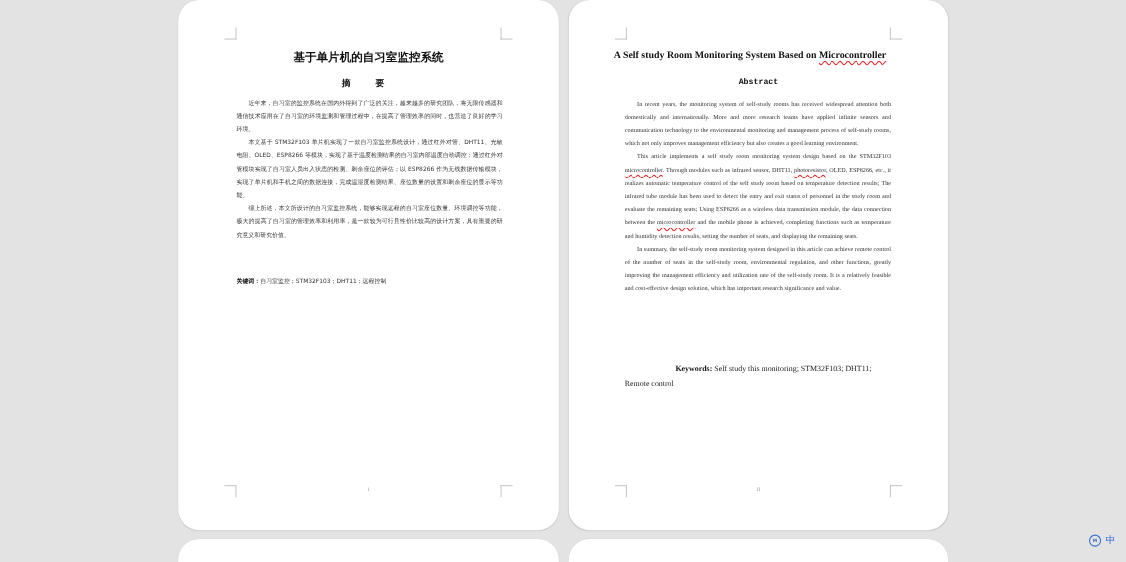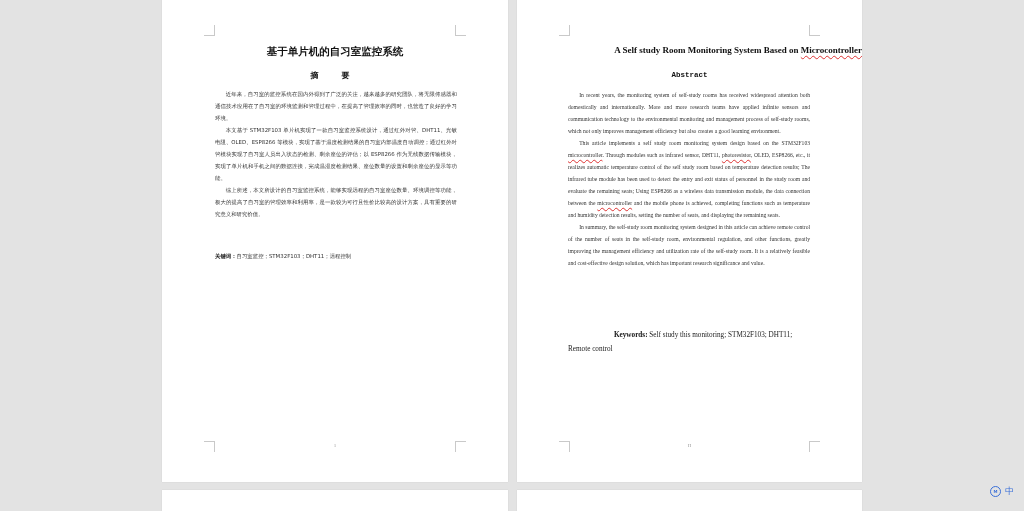--- a/index.html
+++ b/index.html
@@ -6,20 +6,21 @@
   body {
     width:1024px; height:511px; overflow:hidden;
     background:#e3e3e3;
     position:relative;
     font-family:"Liberation Serif","DejaVu Serif",serif;
     color:#222;
   }
   .page {
     position:absolute; background:#fff;
     box-shadow:0 0 1px rgba(0,0,0,0.12);
+    border-radius:19px;
   }
   #page1 { left:162px; top:0; width:346px; height:482px; }
   #page2 { left:517px; top:0; width:345px; height:482px; }
   #page3 { left:162px; top:490px; width:346px; height:40px; }
   #page4 { left:517px; top:490px; width:345px; height:40px; }
 
   .corner { position:absolute; width:10px; height:10px; border-color:#c9c9c9; border-style:solid; border-width:0; }
   .c-tl { border-right-width:1px; border-bottom-width:1px; }
   .c-tr { border-left-width:1px; border-bottom-width:1px; }
   .c-bl { border-right-width:1px; border-top-width:1px; }
@@ -41,21 +42,21 @@
   }
   .cn-body p { margin:0; text-indent:2em; }
   .cn-kw {
     position:absolute; left:53px; width:242px; top:250px;
     font-family:"DejaVu Sans",sans-serif; font-size:5.4px; line-height:12px; color:#333;
   }
   .cn-kw b { color:#111; }
 
   
   .en-title {
-    position:absolute; left:0; right:0; top:45px; text-align:right;
+    position:absolute; left:0; right:0; top:45px; text-align:left;
     font-size:9px; font-weight:bold; color:#111;padding-left:41px;
   }
   .squiggle { text-decoration:underline wavy #d33; text-decoration-thickness:0.5px; text-underline-offset:1.5px; }
   .en-abs-head {
     position:absolute; left:0; right:0; top:71px; text-align:center;
     font-size:7.5px; font-weight:bold; color:#111;font-family:Liberation Mono, monospace;
   }
   .en-body {
     position:absolute; left:51px; width:242px; top:89px;
     font-size:5.6px; line-height:12px; color:#333; text-align:justify;

